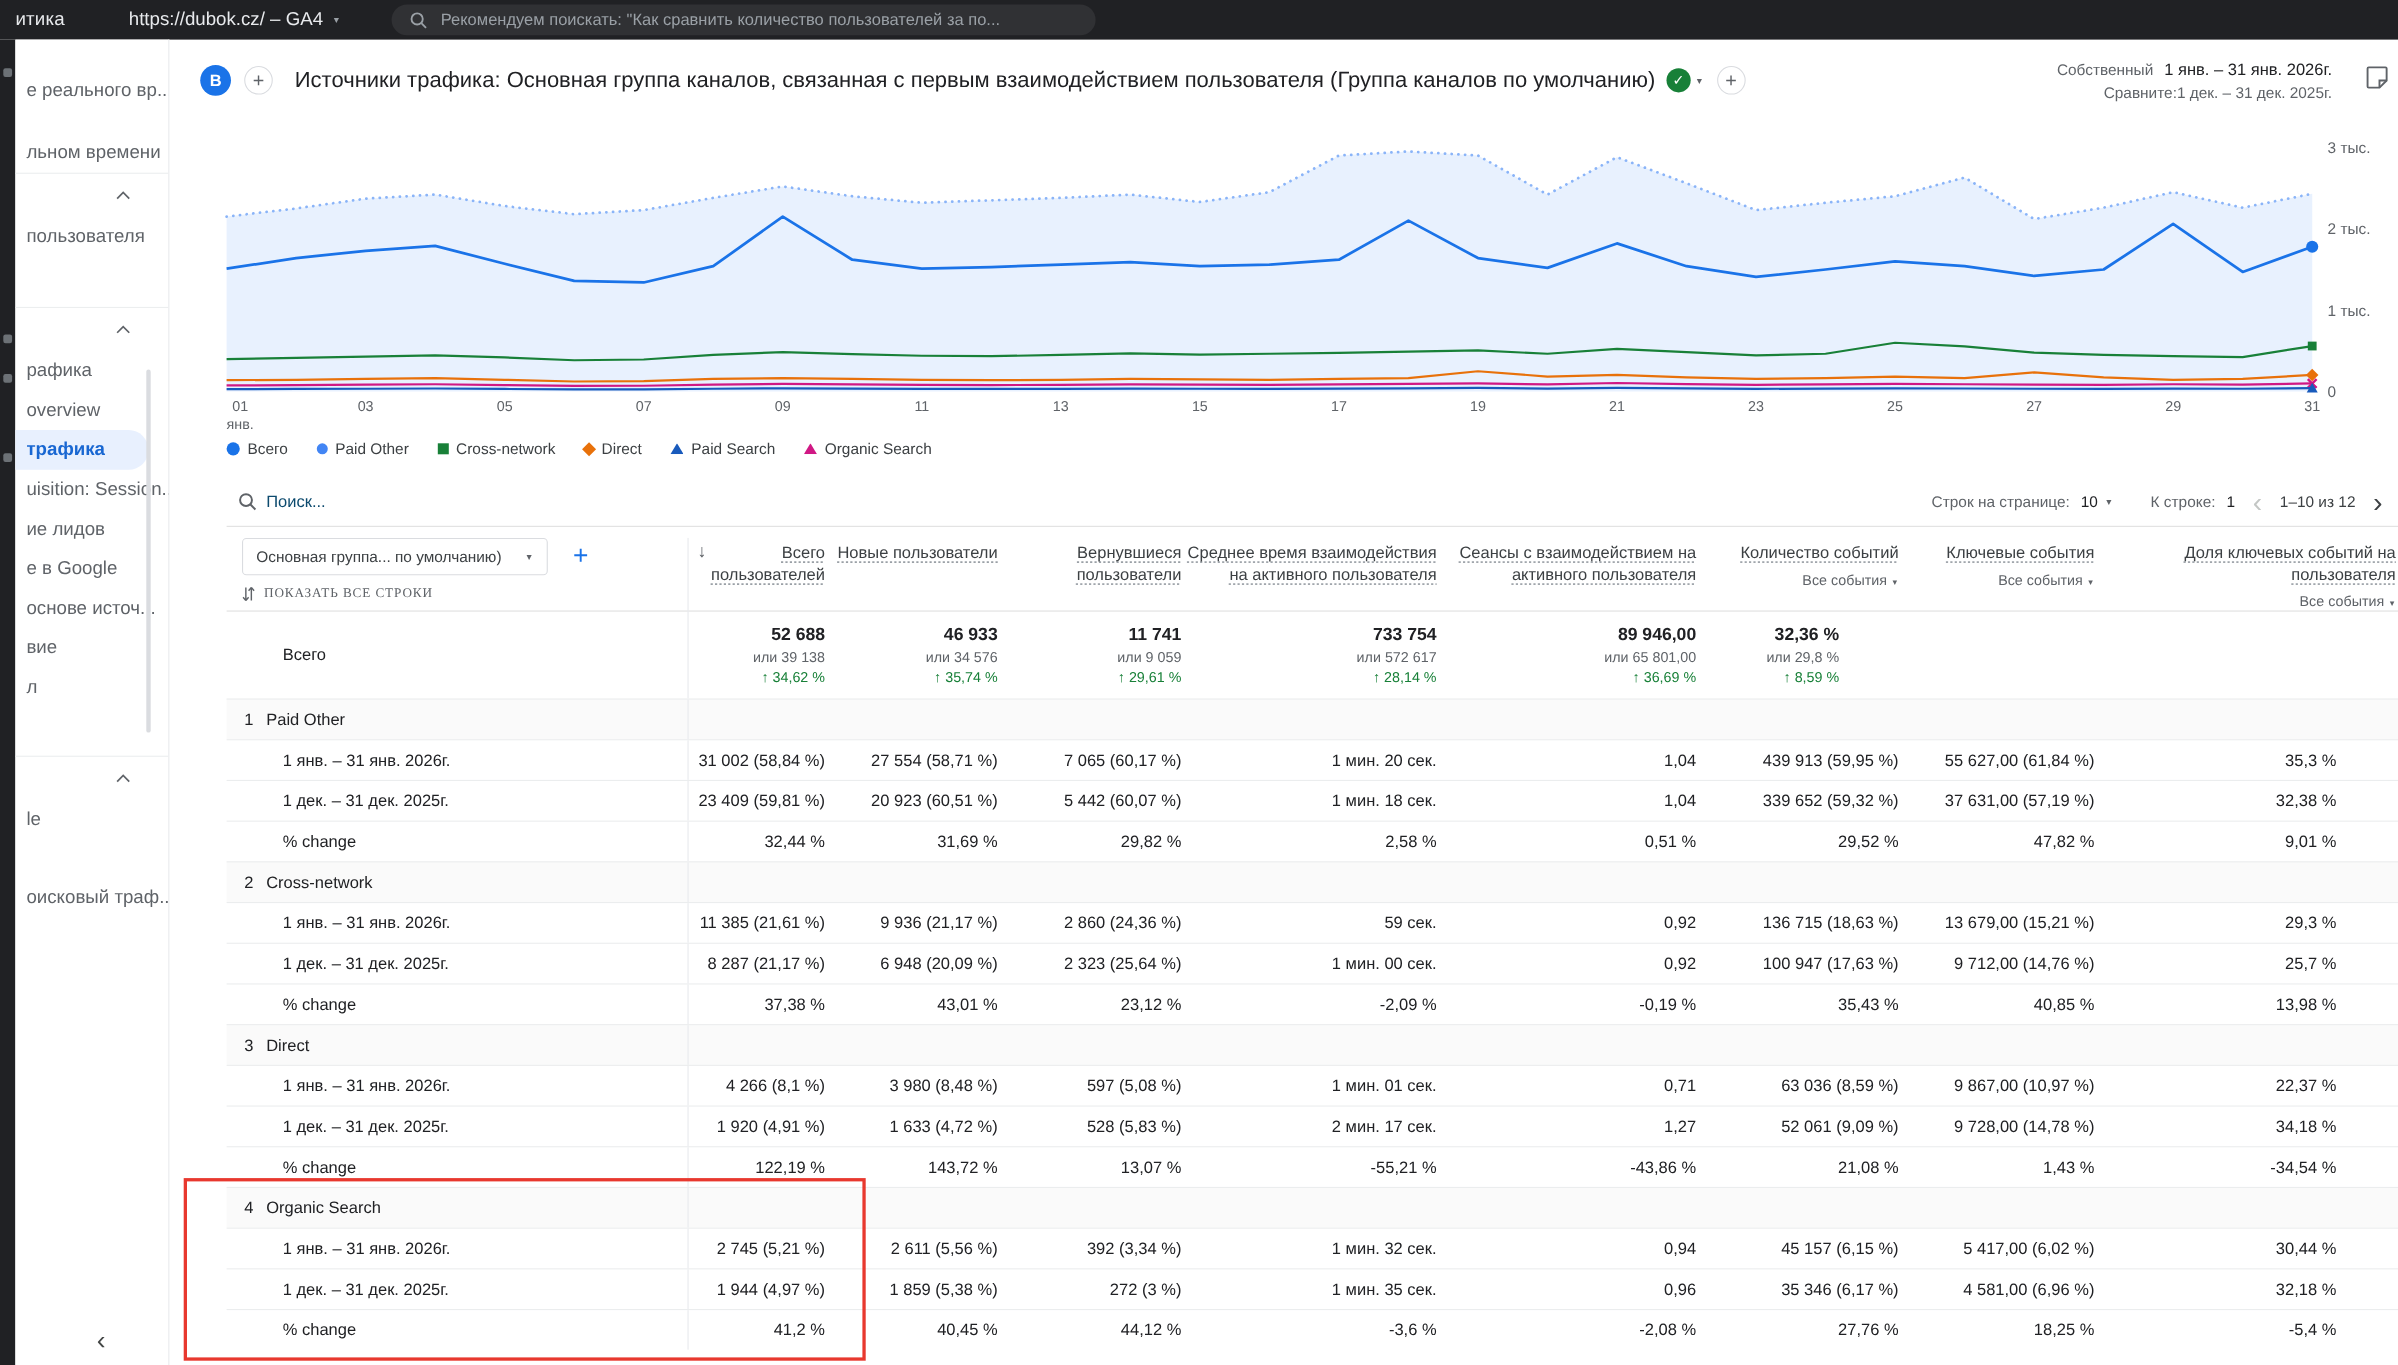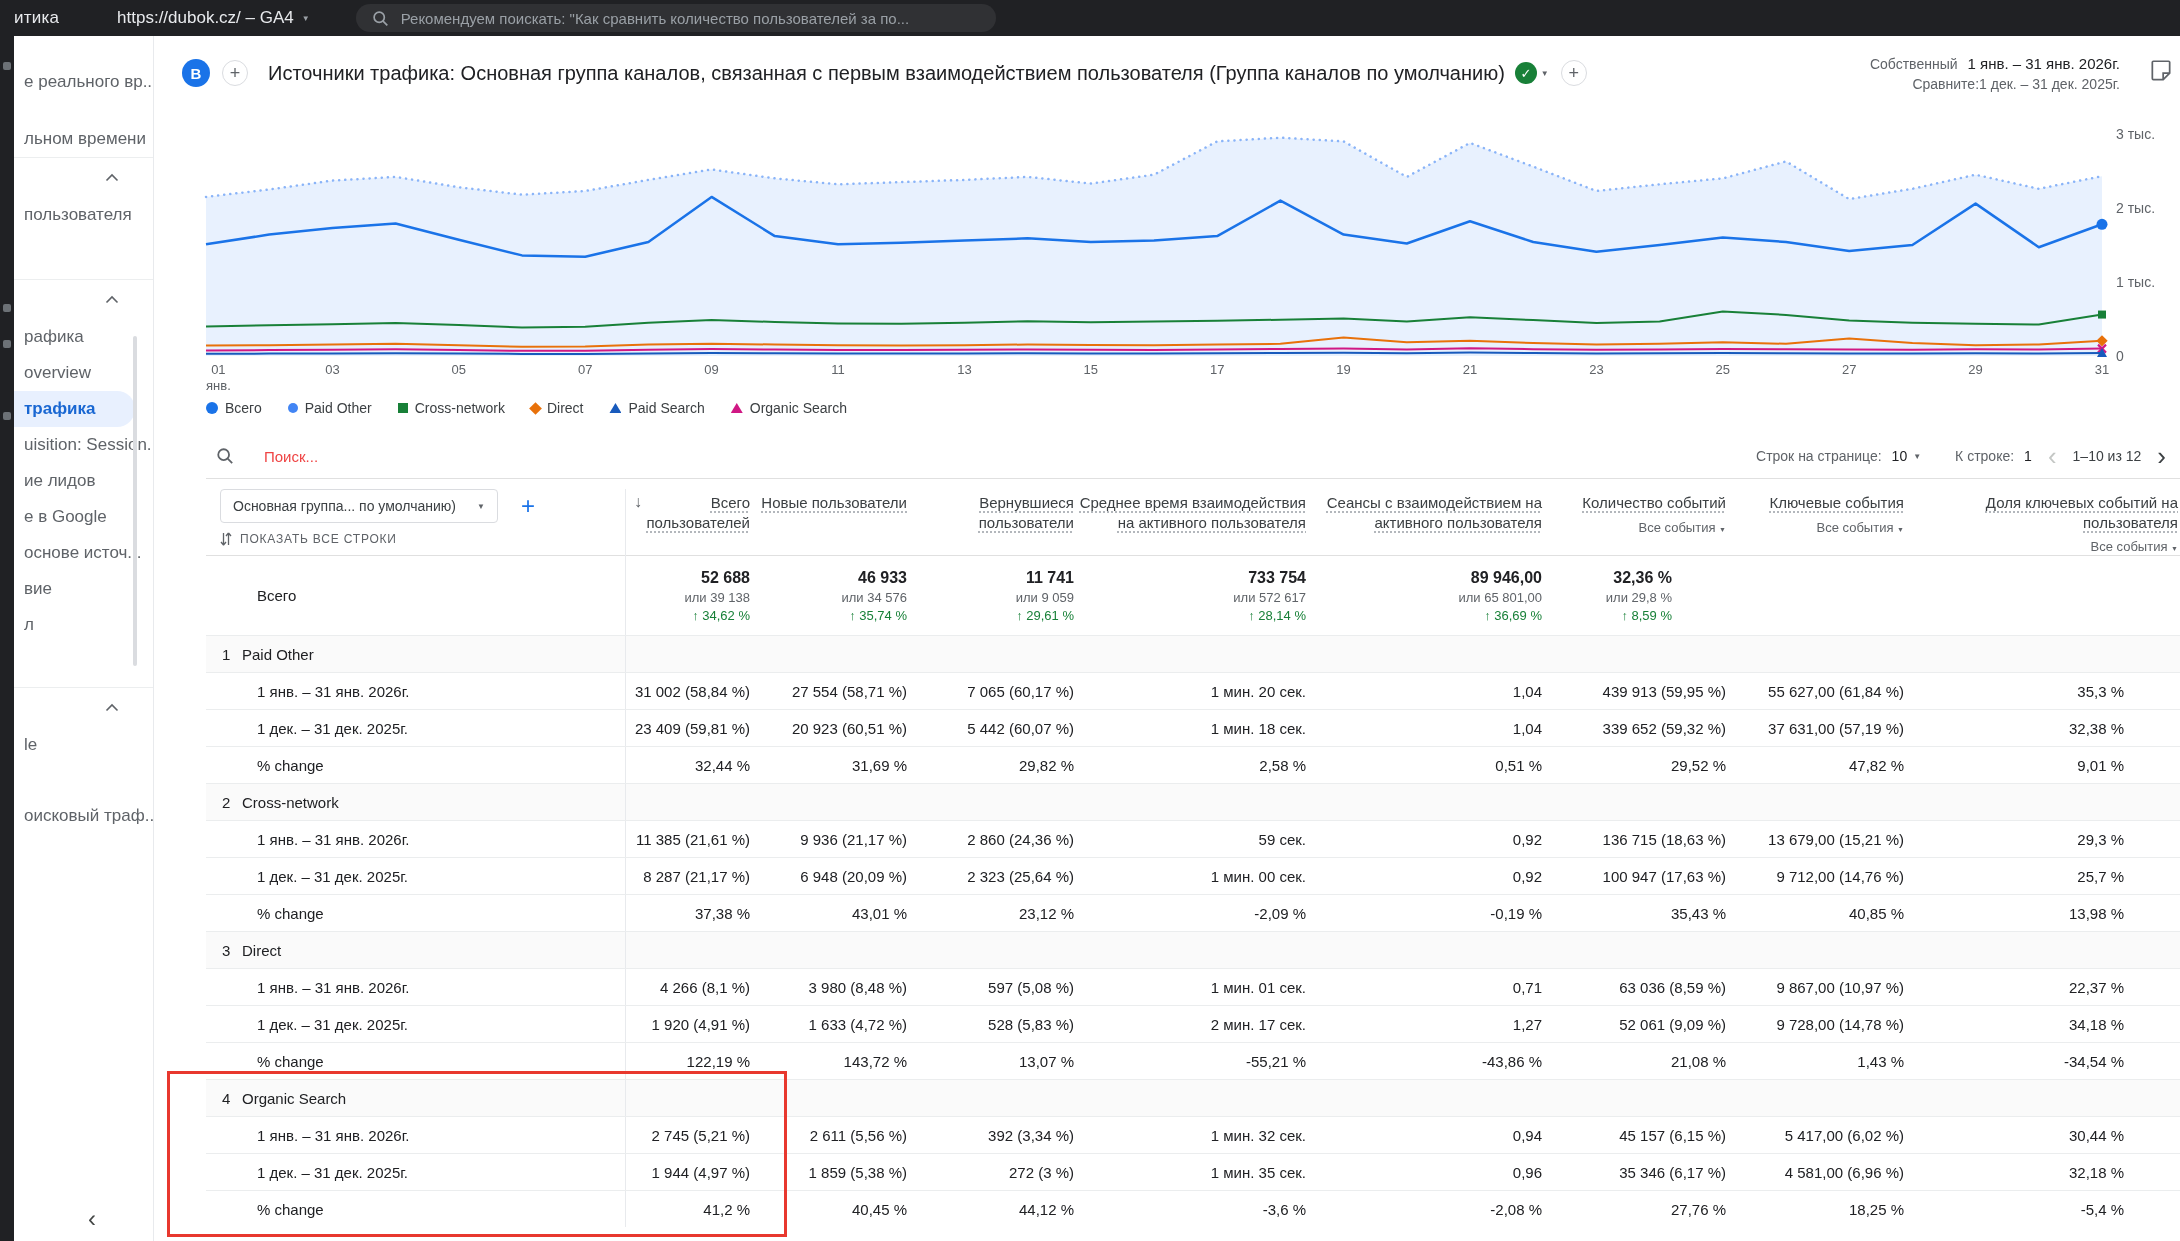--- a/index.html
+++ b/index.html
@@ -57,21 +57,21 @@
   .legend{display:flex;align-items:center;gap:26px;margin-top:8px;font-size:14px;color:#3c4043}
   .lg-item{display:flex;align-items:center;gap:7px}
   .lg-marker{width:10px;height:10px;display:inline-block;flex:none}
   .lg-marker.pin{width:12px;height:12px;border-radius:50%}
   .lg-marker.circle{border-radius:50%}
   .lg-marker.diamond{width:9px;height:9px;transform:rotate(45deg)}
   .lg-marker.triangle{width:12px;height:10px;clip-path:polygon(50% 0,100% 100%,0 100%)}
 
   
   .controls{display:flex;align-items:center;margin-top:18px;height:44px;width:1976px}
-  .search-box{display:flex;align-items:center;gap:30px;color:#ef4444;font-size:15px;cursor:text;padding-left:10px}
+  .search-box{display:flex;align-items:center;gap:8px;color:#0c4a6e;font-size:15px;cursor:text;padding-left:10px}
   .ctrl-right{margin-left:auto;display:flex;align-items:center;color:#5f6368;font-size:14px}
   .ctrl-right .val{color:#202124;margin-left:10px}
   .ctrl-right .caret{font-size:8px;color:#5f6368;margin-left:6px}
   .ctrl-gap{width:34px}
   .pg-chevron{font-size:26px;line-height:1;margin:0 16px;cursor:pointer;color:#3c4043}
   .pg-chevron.disabled{color:#c4c7c5;cursor:default}
   .pg-range{color:#3c4043}
 
   
   .table{width:1974px;border-top:1px solid #e0e0e0}
@@ -81,21 +81,21 @@
   .dim-cell{text-align:left;border-right:1px solid #e8eaed;height:100%;display:flex;align-items:center}
   .thead{position:relative;height:76px;align-items:start;padding-top:10px}
   .head-dim{flex-direction:column;align-items:flex-start;justify-content:flex-start;border-right:1px solid #e8eaed}
   .dim-top{display:flex;align-items:center;margin-left:14px}
   .dim-pill{display:flex;align-items:center;gap:10px;border:1px solid #dadce0;background:#fff;border-radius:4px;
     height:34px;padding:0 12px;font-size:14px;color:#3c4043;cursor:pointer;width:278px;justify-content:space-between;
     font-family:inherit}
   .dim-pill .caret{font-size:8px;color:#5f6368}
   .add-btn{width:28px;height:28px;border:none;background:none;color:#1a73e8;font-size:24px;margin-left:16px;cursor:pointer;line-height:1}
   .show-all{display:flex;align-items:center;gap:8px;border:none;background:none;margin:9px 0 0 14px;
-    font-size:12px;letter-spacing:.8px;color:#5f6368;cursor:pointer;font-family:Liberation Sans, sans-serif}
+    font-size:12px;letter-spacing:.8px;color:#5f6368;cursor:pointer;font-family:Liberation Serif, serif}
   .sort-arrow{position:absolute;left:428px;top:14px;font-size:16px;color:#5f6368;cursor:pointer}
   .head-metric{font-size:15px;color:#3c4043;line-height:1.3;padding-top:4px;cursor:pointer}
   .mh-title{text-decoration-line:underline;text-decoration-style:dotted;text-decoration-color:#9aa0a6;text-underline-offset:4px}
   .mh-filter{display:block;color:#5f6368;font-size:13px;margin-top:7px;text-decoration:none}
   .caret-sm{font-size:7px;color:#5f6368}
 
   .totals{height:80px;border-top:1px solid #e0e0e0}
   .totals-label{padding-left:51px;font-size:15px}
   .tot-val{font-size:16px;font-weight:bold}
   .tot-vs{font-size:13px;color:#5f6368;margin-top:3px}

